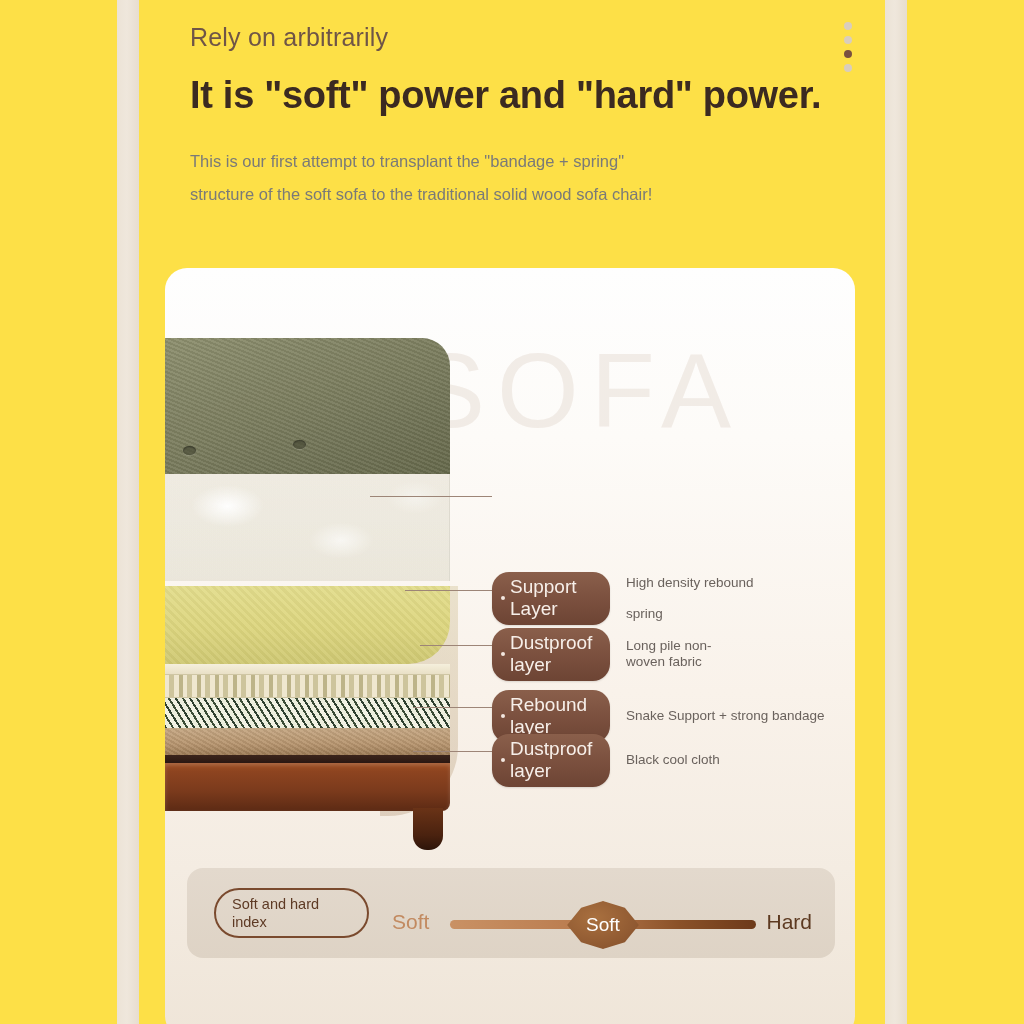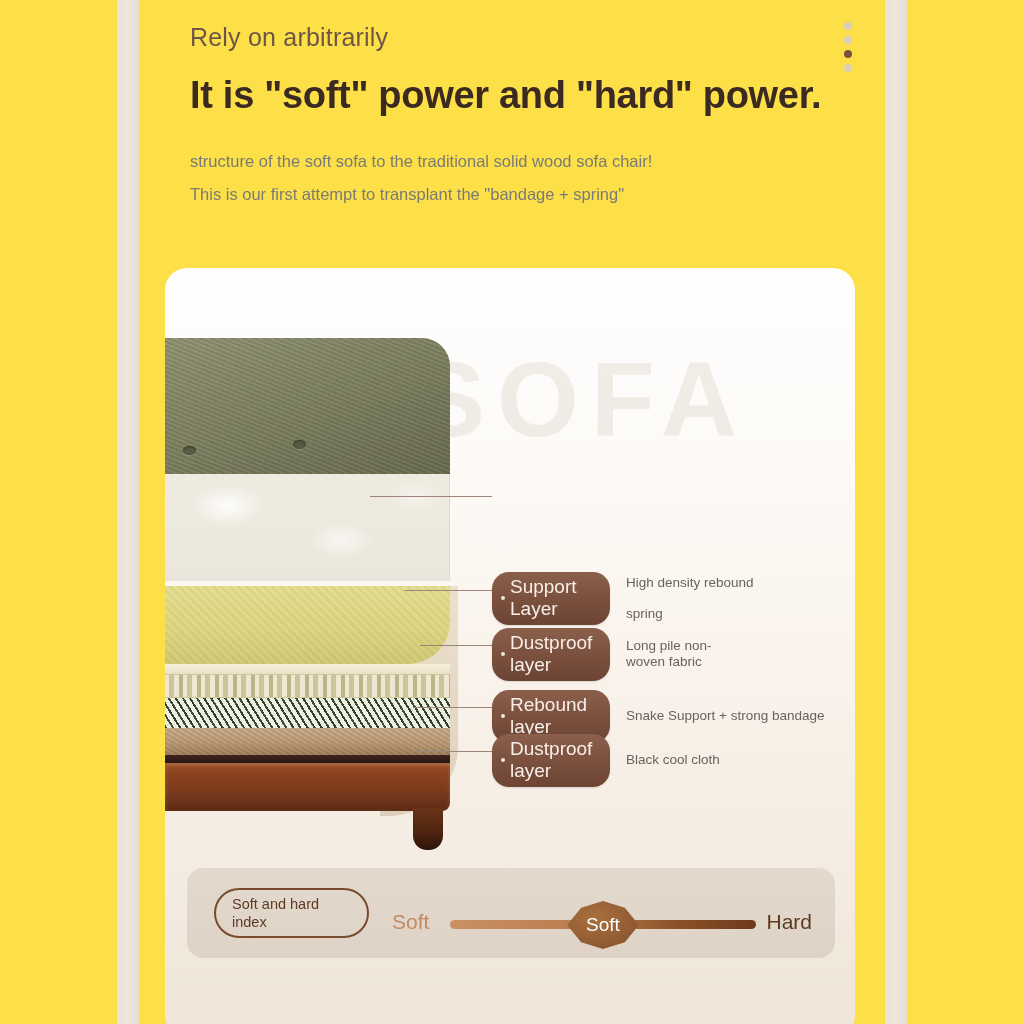--- a/index.html
+++ b/index.html
@@ -92,23 +92,23 @@
         #f9f2ea 55%,
         #f4ece2 78%,
         #efe5d8 100%);
     overflow: hidden;
   }
 
   
   .watermark {
     position: absolute;
     left: 250px;
-    top: 72px;
+    top: 63px;
     font-size: 105px;
-    font-weight: bold;
+    font-weight: normal;
     letter-spacing: 12px;
     color: rgba(214, 200, 186, .30);
     user-select: none;
     white-space: nowrap;
   }
 
   
   .sofa {
     position: absolute;
     left: 0px;
@@ -330,22 +330,22 @@
 
 <div id="page">
 
   <div class="edge-strip left"></div>
   <div class="edge-strip right"></div>
 
   <div class="headline-block">
     <div class="eyebrow">Rely on arbitrarily</div>
     <div class="title">It is "soft" power and "hard" power.</div>
     <div class="subtitle">
+      <div>This is our first attempt to transplant the "bandage + spring"</div>
       <div>structure of the soft sofa to the traditional solid wood sofa chair!</div>
-      <div>This is our first attempt to transplant the "bandage + spring"</div>
     </div>
   </div>
 
   <div class="dots">
     <span class="dot"></span>
     <span class="dot"></span>
     <span class="dot active"></span>
     <span class="dot"></span>
   </div>
 

